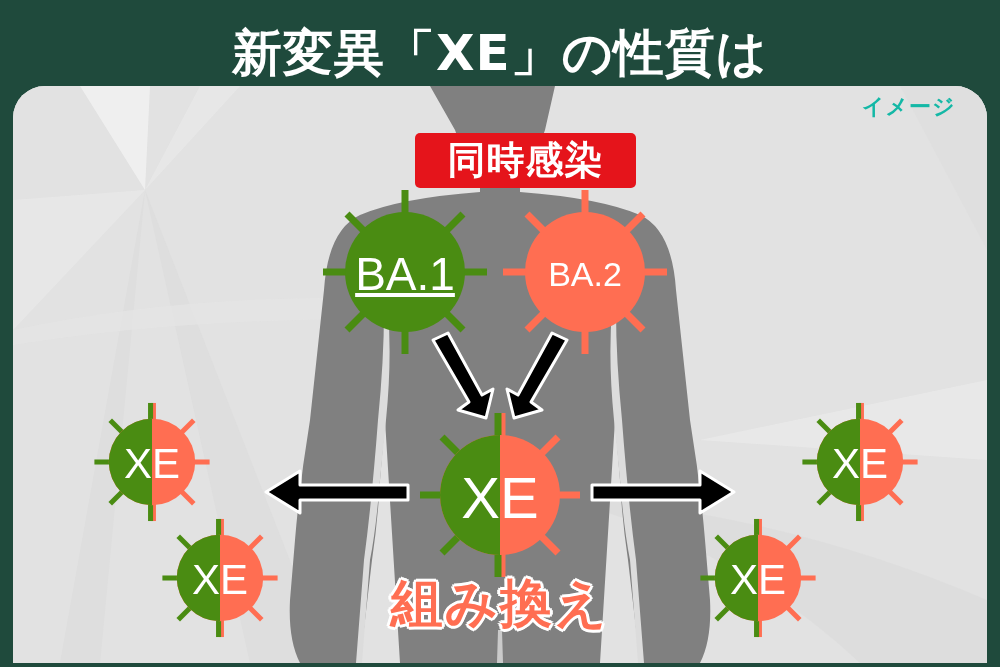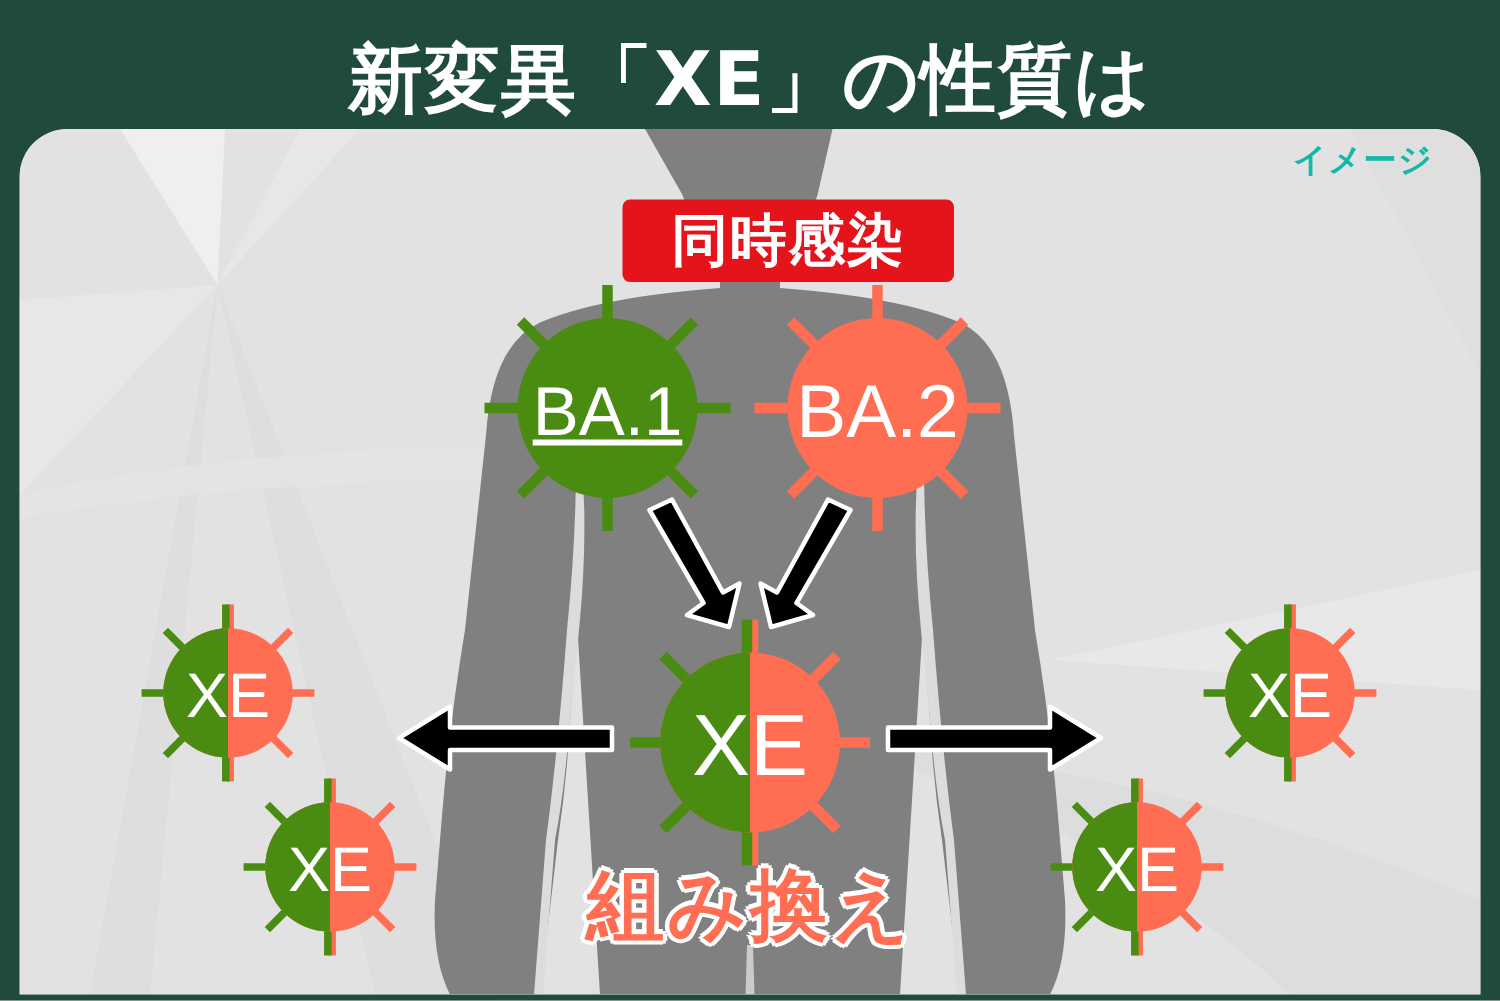--- a/index.html
+++ b/index.html
@@ -199,20 +199,20 @@
   </g>
 </svg>
 
 <div class="image-label">イメージ</div>
 
 <div class="badge">
   <span>同時感染</span>
 </div>
 
 <div class="virus-label" style="left:405px; top:274px; font-size:46px;text-decoration:underline;">BA.1</div>
-<div class="virus-label" style="left:585px; top:274px; font-size:50px;">BA.2</div>
+<div class="virus-label" style="left:585px; top:274px; font-size:34px;">BA.2</div>
 <div class="virus-label" style="left:500px; top:497px; font-size:58px;">XE</div>
 <div class="virus-label" style="left:152px; top:464px; font-size:42px;">XE</div>
 <div class="virus-label" style="left:220px; top:580px; font-size:42px;">XE</div>
 <div class="virus-label" style="left:860px; top:464px; font-size:42px;">XE</div>
 <div class="virus-label" style="left:758px; top:580px; font-size:42px;">XE</div>
 
 <div class="recombine">組み換え</div>
 
 </body></html>

